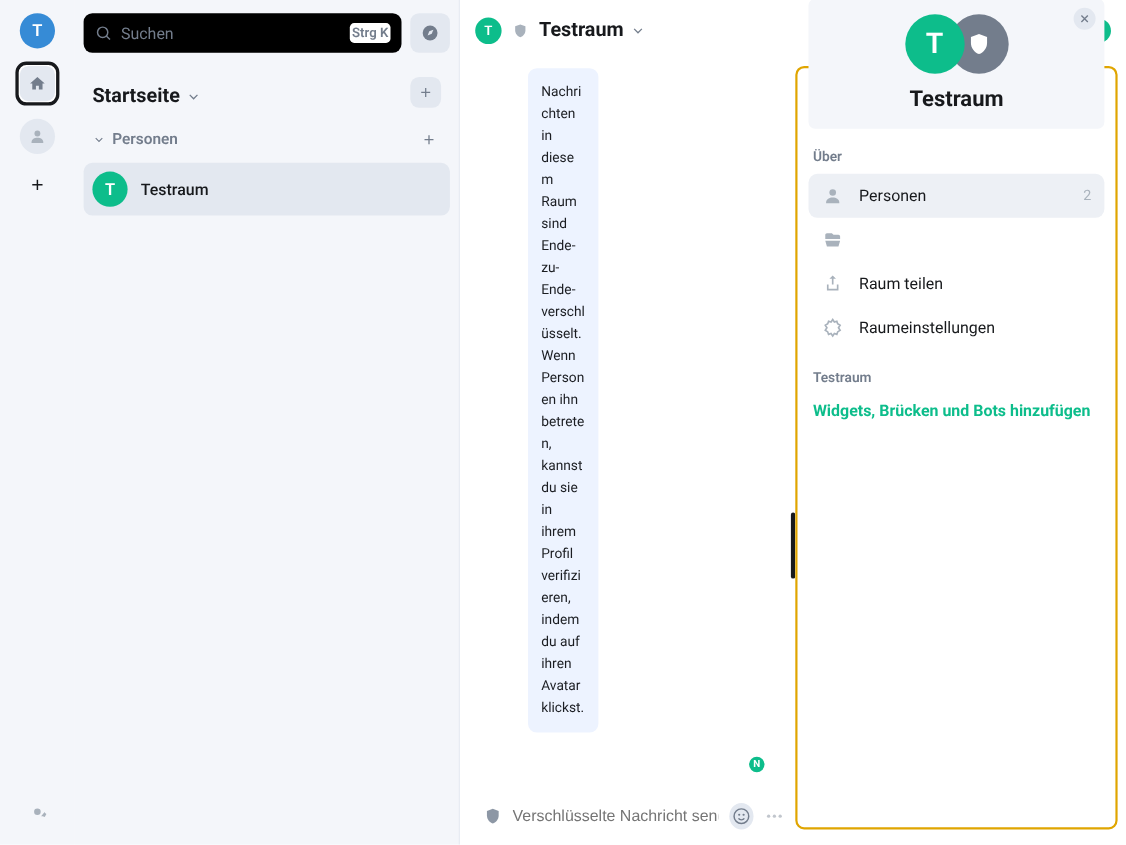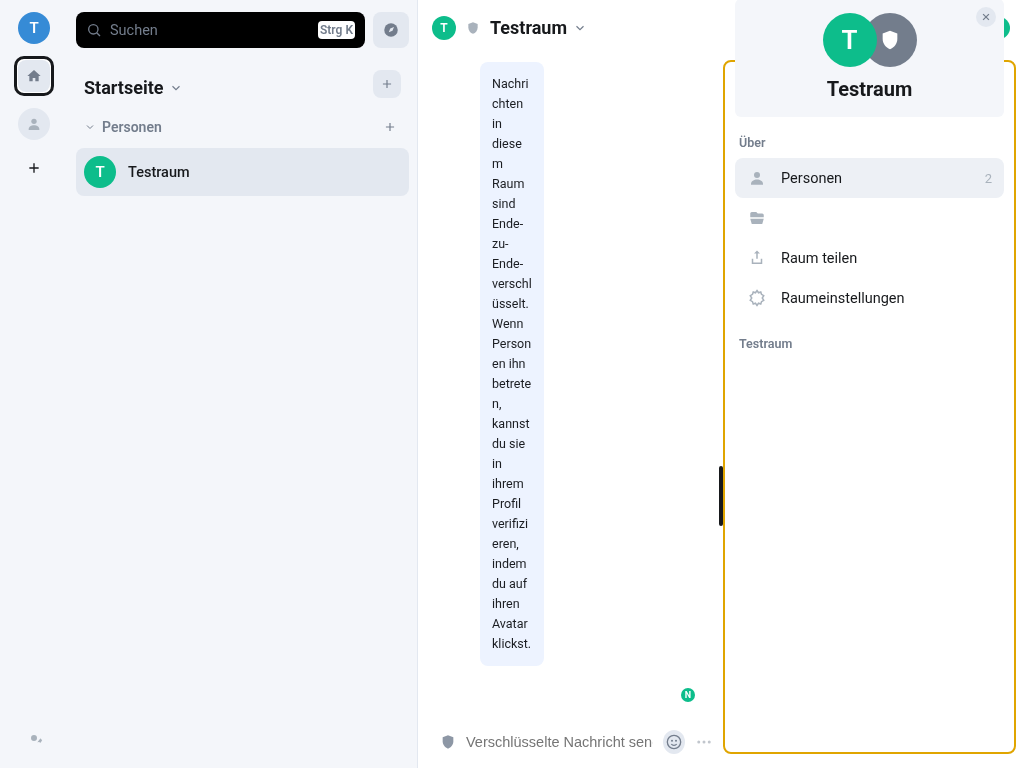--- a/index.html
+++ b/index.html
@@ -313,18 +313,19 @@
               <svg width="18" height="18" viewBox="0 0 24 24" fill="#a9b2bc">
                 <circle cx="12" cy="12" r="3" fill="#fff"></circle>
                 <path d="M12 2l2 3 3-1 1 3 3 2-2 3 2 3-3 2-1 3-3-1-2 3-2-3-3 1-1-3-3-2 2-3-2-3 3-2 1-3 3 1z" fill="none" stroke="#a9b2bc" stroke-width="2"></path>
               </svg>
             </span>
           <span class="mi-label">Raumeinstellungen</span>
         </div>
 
         <div class="group-label" style="margin-top:18px;">Testraum</div>
 
+        <div class="widgets-link">Widgets, Brücken und Bots hinzufügen</div>
 
       </div>
     </div>
   </div>
 
 </div>
 
 </body></html>

